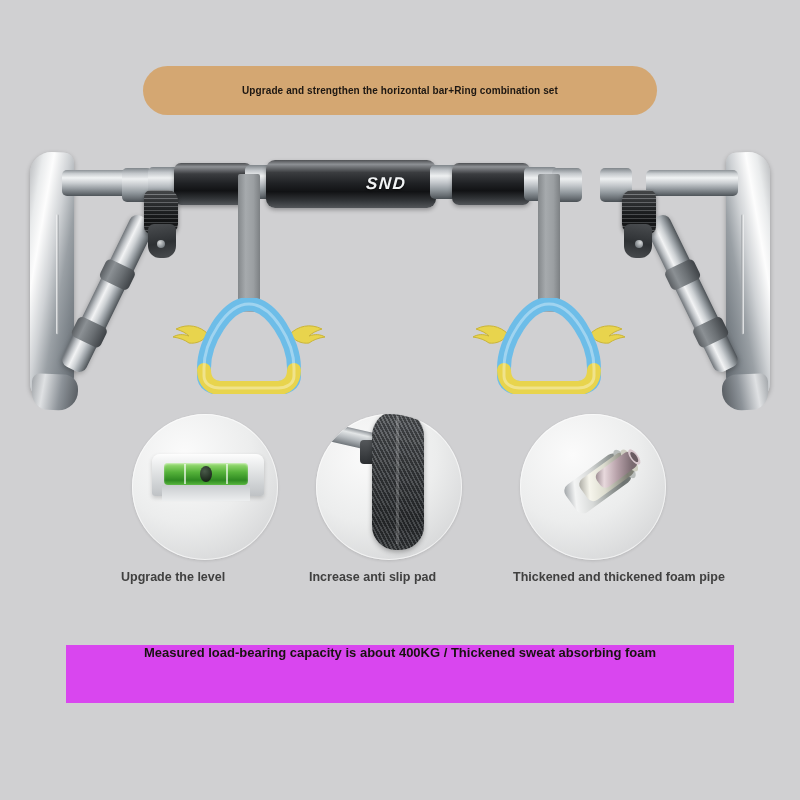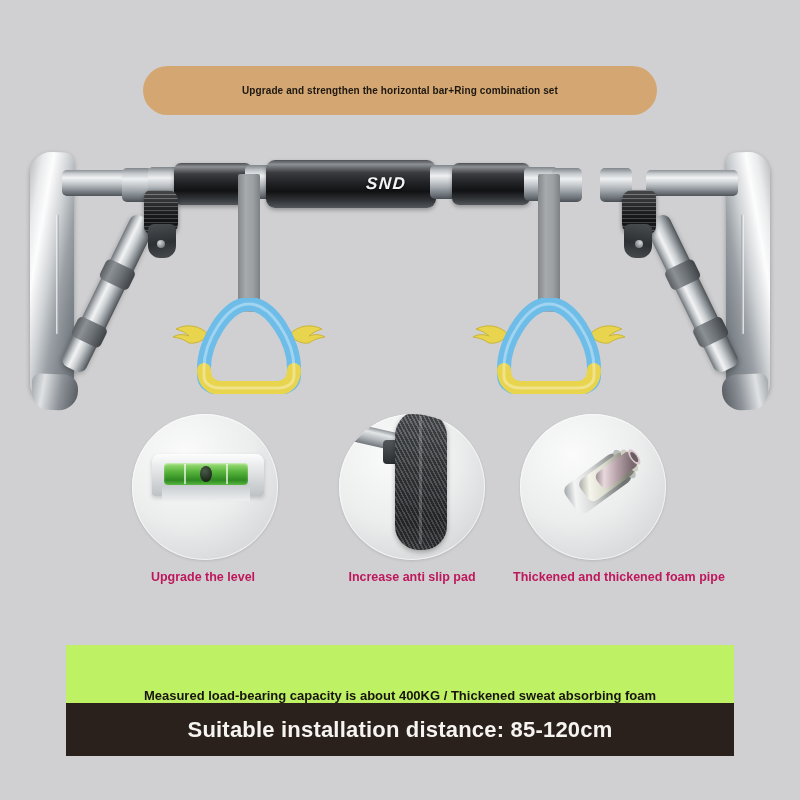--- a/index.html
+++ b/index.html
@@ -233,39 +233,38 @@
   .wing.w-l { left: -4px; }
   .wing.w-r { right: -4px; transform: scaleX(-1); }
 
   .ring-shape { position: absolute; left: 20px; top: 0; width: 110px; height: 96px; }
   .ring-shape svg { width: 100%; height: 100%; display: block; }
 
   
   .features { position: absolute; left: 0; top: 414px; width: 800px; height: 175px; }
   .feature { position: absolute; width: 160px; }
   .f1 { left: 125px; }
-  .f2 { left: 332px; }
+  .f2 { left: 309px; }
   .f3 { left: 513px; }
 
   .circle {
     position: relative;
     width: 146px;
     height: 146px;
     margin: 0 auto;
     border-radius: 50%;
     overflow: hidden;
     background: radial-gradient(circle at 36% 28%, #fbfbfb 0%, #eceded 48%, #d9dadb 78%, #c6c7c9 100%);
     box-shadow: inset 0 0 0 1px rgba(255,255,255,.6), 0 1px 3px rgba(0,0,0,.12);
   }
   .caption {
     margin-top: 10px;
-    text-align: center;
     font-size: 12.5px;
     font-weight: bold;
-    color: #be185d;
+    color: #404040;
     white-space: nowrap;
   }
   .f1 .caption { margin-left: -4px; }
 
   
   .lvl-housing {
     position: absolute;
     left: 20px; top: 40px;
     width: 112px; height: 42px;
     border-radius: 8px 8px 3px 3px;
@@ -341,23 +340,23 @@
   .pipe-stack { position: absolute; left: 0; top: 0; width: 146px; height: 146px; }
   .pipe-stack svg { width: 100%; height: 100%; display: block; }
 
   
   .band-tan {
     position: absolute;
     left: 66px;
     top: 645px;
     width: 668px;
     height: 58px;
-    background: #bef264;
+    background: #d946ef;
     display: flex;
-    align-items: flex-end;
+    align-items: flex-start;
     justify-content: center;
   }
   .band-tan .txt {
     font-size: 13px;
     font-weight: bold;
     color: #181310;
     white-space: nowrap;
   }
   .band-dark {
     position: absolute;
@@ -550,17 +549,14 @@
         </div>
       </div>
       <div class="caption">Thickened and thickened foam pipe</div>
     </div>
   </div>
 
   <div class="band-tan">
     <span class="txt">Measured load-bearing capacity is about 400KG / Thickened sweat absorbing foam</span>
   </div>
 
-  <div class="band-dark">
-    <span class="txt">Suitable installation distance: 85-120cm</span>
-  </div>
 
 </div>
 
 </body></html>

